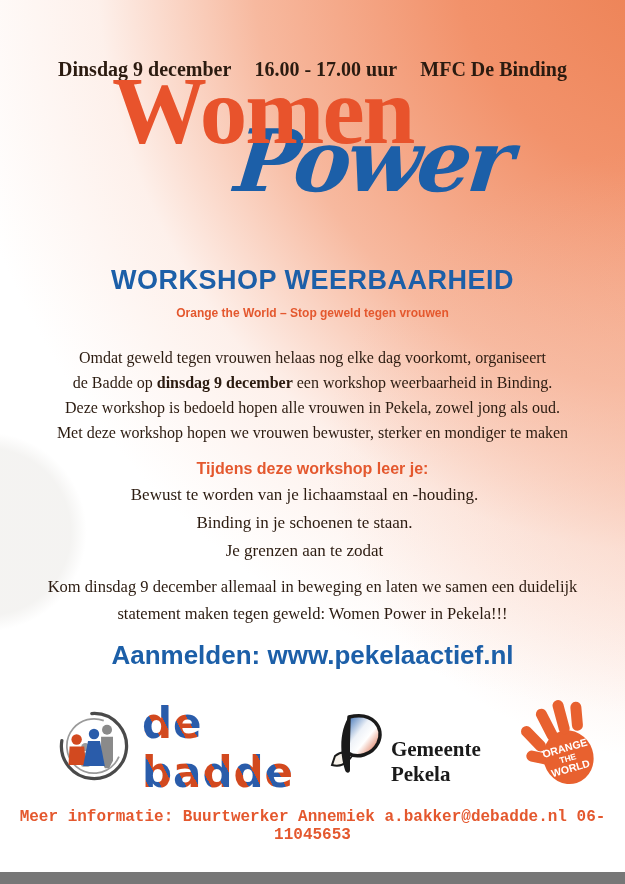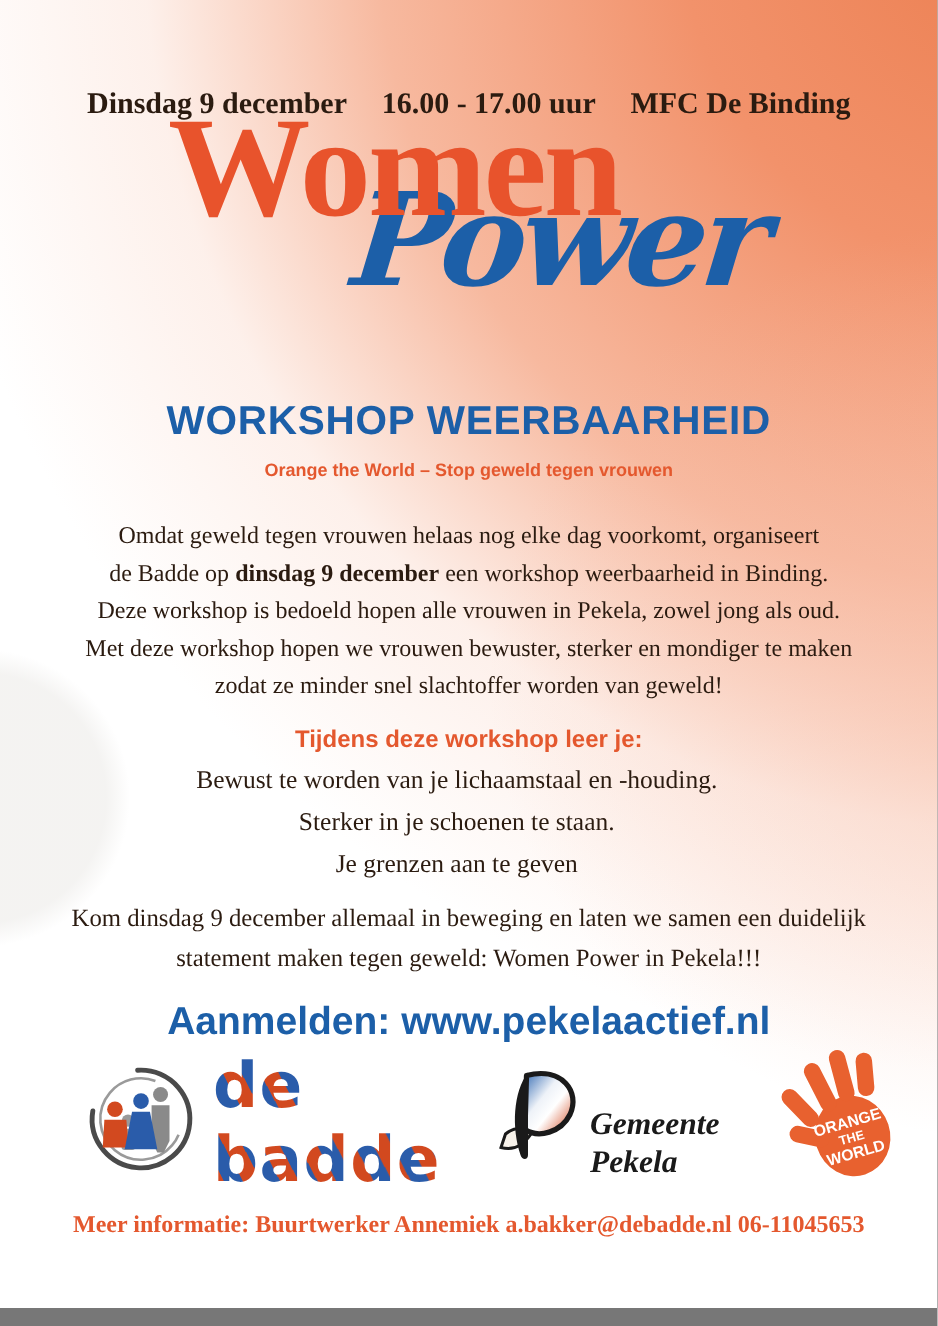--- a/index.html
+++ b/index.html
@@ -72,26 +72,26 @@
   }
   .logo-group{display:flex;align-items:center;}
   .badde-text{
     font-family:"DejaVu Sans",sans-serif;font-weight:bold;font-size:42px;
     letter-spacing:1px;margin-left:10px;
     background:repeating-linear-gradient(62deg,#d2491f 0 11px,#2a5caa 11px 22px);
     -webkit-background-clip:text;background-clip:text;color:transparent;
   }
   .pekela-text{
     font-family:"Liberation Serif",serif;font-weight:bold;font-size:21px;
-    color:#1a1a1a;margin-left:4px;margin-top:28px;font-style:italic;
+    color:#1a1a1a;margin-left:4px;margin-top:28px;
   }
   
   .footer{
     position:absolute;top:808px;left:0;right:0;text-align:center;
-    font-family:Liberation Serif, serif;font-weight:bold;
+    font-family:Liberation Mono, monospace;font-weight:bold;
     font-size:16px;color:#e4582e;
   }
 </style>
 </head>
 <body>
 
 <div class="poster">
 
   <div class="header-row">
     <span>Dinsdag 9 december</span>
@@ -104,28 +104,27 @@
 
   <div class="content">
     <h2 class="subtitle">WORKSHOP WEERBAARHEID</h2>
     <p class="tagline">Orange the World – Stop geweld tegen vrouwen</p>
 
     <p class="body-text">
       <span>Omdat geweld tegen vrouwen helaas nog elke dag voorkomt, organiseert</span><br>
       <span>de Badde op </span><b>dinsdag 9 december</b><span> een workshop weerbaarheid in Binding.</span><br>
       <span>Deze workshop is bedoeld hopen alle vrouwen in Pekela, zowel jong als oud.</span><br>
       <span>Met deze workshop hopen we vrouwen bewuster, sterker en mondiger te maken</span><br>
-      <span>zodat ze minder snel slachtoffer worden van geweld!</span>
     </p>
 
     <p class="learn-heading">Tijdens deze workshop leer je:</p>
     <p class="learn-list">
       <span>Bewust te worden van je lichaamstaal en -houding.</span><br>
-      <span>Sterker in je schoenen te staan.</span><br>
-      <span>Je grenzen aan te geven</span>
+      <span>Binding in je schoenen te staan.</span><br>
+      <span>Je grenzen aan te zodat</span>
     </p>
 
     <p class="cta">
       <span>Kom dinsdag 9 december allemaal in beweging en laten we samen een duidelijk</span><br>
       <span>statement maken tegen geweld: Women Power in Pekela!!!</span>
     </p>
 
     <p class="signup">Aanmelden: www.pekelaactief.nl</p>
   </div>
 

